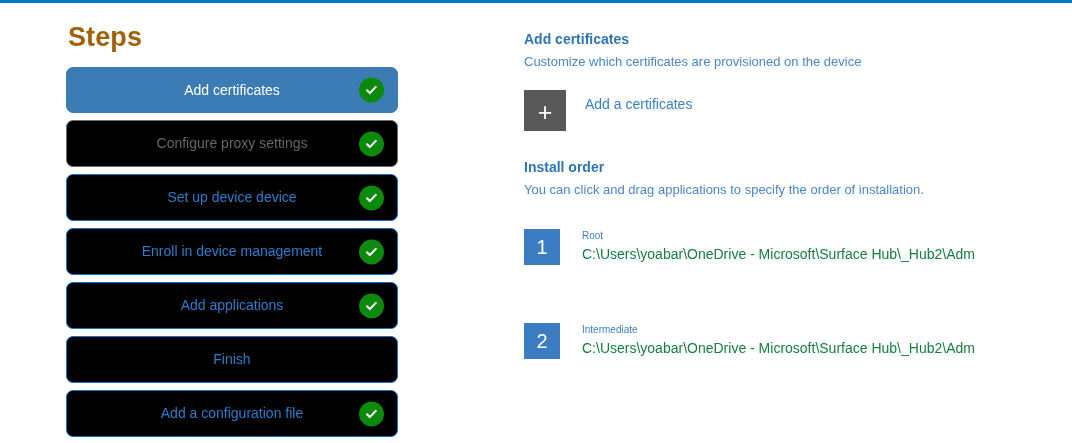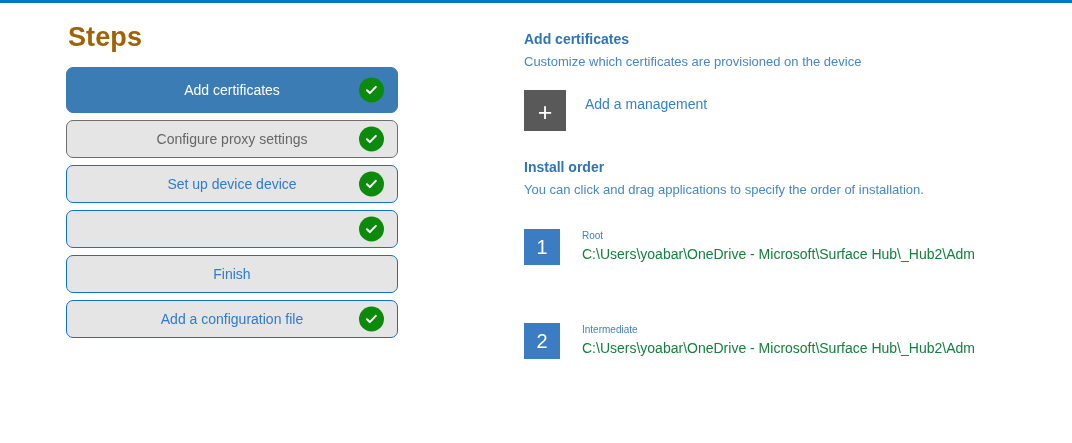--- a/index.html
+++ b/index.html
@@ -38,23 +38,23 @@
     margin: 0 0 14px 2px;
     letter-spacing: 0.1px;
   }
   .step-list {
     display: flex;
     flex-direction: column;
     gap: 7px;
   }
   .step-btn {
     position: relative;
-    height: 38px;
+    height: 47px;
     border-radius: 7px;
-    background: #e5e5e5;
+    background: #000000;
     border: 1px solid #1273cf;
     display: flex;
     align-items: center;
     justify-content: center;
     cursor: pointer;
     user-select: none;
   }
   .step-btn .step-label {
     font-size: 14px;
     color: #2f7ccc;
@@ -205,22 +205,31 @@
 
       <div class="step-btn">
         <span class="step-label">Set up device device</span>
         <span class="step-check">
           <svg width="15" height="15" viewBox="0 0 16 16">
               <path d="M3.2 8.3l3 3 6.4-6.6" stroke="#ffffff" stroke-width="2.2" fill="none" stroke-linecap="round" stroke-linejoin="round"></path>
             </svg>
         </span>
       </div>
 
-
-      <div class="step-btn">
+      <div class="step-btn">
+        <span class="step-label">Enroll in device management</span>
+        <span class="step-check">
+          <svg width="15" height="15" viewBox="0 0 16 16">
+              <path d="M3.2 8.3l3 3 6.4-6.6" stroke="#ffffff" stroke-width="2.2" fill="none" stroke-linecap="round" stroke-linejoin="round"></path>
+            </svg>
+        </span>
+      </div>
+
+      <div class="step-btn">
+        <span class="step-label">Add applications</span>
         <span class="step-check">
           <svg width="15" height="15" viewBox="0 0 16 16">
               <path d="M3.2 8.3l3 3 6.4-6.6" stroke="#ffffff" stroke-width="2.2" fill="none" stroke-linecap="round" stroke-linejoin="round"></path>
             </svg>
         </span>
       </div>
 
       <div class="step-btn">
         <span class="step-label">Finish</span>
       </div>
@@ -240,21 +249,21 @@
   <div class="detail-pane">
 
     <div>
       <h3 class="sec-heading">Add certificates</h3>
       <p class="sec-sub">Customize which certificates are provisioned on the device</p>
 
       <div class="add-cert-row">
         <span class="add-square">
           <span class="plus-glyph">+</span>
         </span>
-        <span class="add-cert-label">Add a management</span>
+        <span class="add-cert-label">Add a certificates</span>
       </div>
     </div>
 
     <div class="install-order-block">
       <h3 class="sec-heading">Install order</h3>
       <p class="sec-sub">You can click and drag applications to specify the order of installation.</p>
 
       <div class="order-list">
 
         <div class="order-item">

